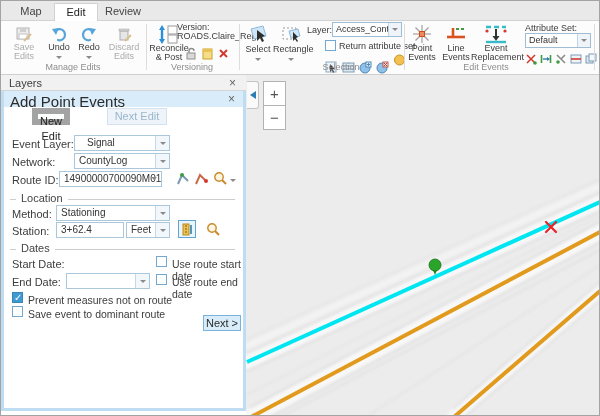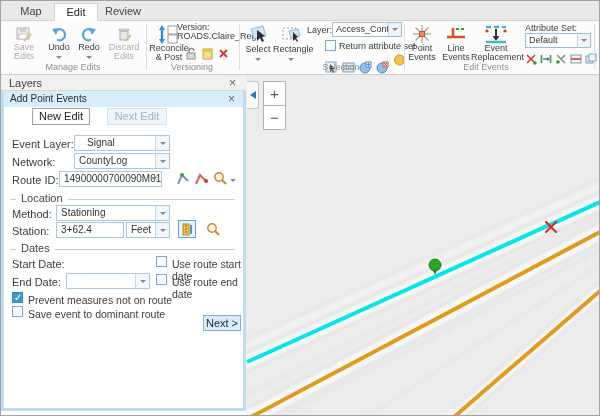--- a/index.html
+++ b/index.html
@@ -27,23 +27,23 @@
   .microrow { position:absolute; display:flex; gap:3px; align-items:center; }
   .cb { width:11px; height:11px; border:1px solid #72a8cf; background:#fff; display:inline-block; position:relative; }
   .cb.checked { background:#3f9ad2; border-color:#3787ba; }
   .cb.checked::after { content:"\2713"; position:absolute; left:1px; top:-1px; color:#fff; font-size:10px; }
   
   #layersbar { position:absolute; left:0; top:74px; width:245px; height:16px; background:#f1f1f1; border-bottom:1px solid #d5d5d5; }
   #layersbar .t { position:absolute; left:8px; top:2px; font-size:11px; color:#3c3c3c; }
   .closex { position:absolute; font-size:12px; color:#666; line-height:12px; cursor:default; }
   #pane { position:absolute; left:0; top:90px; width:245px; height:320px; background:#fff; border-left:3px solid #bedcf2; border-right:3px solid #bedcf2; border-bottom:3px solid #bedcf2; }
   #pane .titlebar { position:absolute; left:0; top:0; right:0; height:16px; background:#d9ecf9; }
-  #pane .titlebar .t { position:absolute; left:6px; top:2px; font-size:10px; color:#2b2b2b; }
+  #pane .titlebar .t { position:absolute; left:6px; top:2px; font-size:15px; color:#2b2b2b; }
   .btn { position:absolute; text-align:center; font-size:11px; }
-  #newEdit { left:28px; top:17px; width:58px; height:17px; line-height:15px; background:#fdfefe; border:1px solid #a3a3a3; color:#222; }
+  #newEdit { left:28px; top:17px; width:38px; height:17px; line-height:15px; background:#fdfefe; border:6px solid #a3a3a3; color:#222; }
   #nextEdit { left:103px; top:17px; width:60px; height:17px; line-height:15px; background:#eef4f9; border:1px solid #d3e2ee; color:#9ab6cc; }
   .flabel { position:absolute; font-size:11px; color:#3c3c3c; }
   .combo { position:absolute; height:16px; background:#fff; border:1px solid #abc7dc; font-size:10px; line-height:14px; padding-left:4px; color:#333; }
   .combo .arw { position:absolute; right:0; top:0; bottom:0; width:14px; background:#f2f7fb; border-left:1px solid #c3d9e8; display:flex; align-items:center; justify-content:center; }
   .legend { position:absolute; left:6px; right:8px; border-top:1px solid #cdcdcd; }
   .legend span { position:relative; top:-8px; left:6px; background:#fff; padding:0 5px; font-size:11px; color:#444; }
   #nextBtn { left:199px; top:224px; width:38px; height:16px; line-height:14px; background:#d8ecf9; border:1px solid #7ab3da; color:#2b2b2b; }
   .smallcb-label { position:absolute; font-size:10.5px; color:#3c3c3c; }
   
   #mapview { position:absolute; left:245px; top:74px; width:354px; height:341px; background:#ececec; overflow:hidden; }

